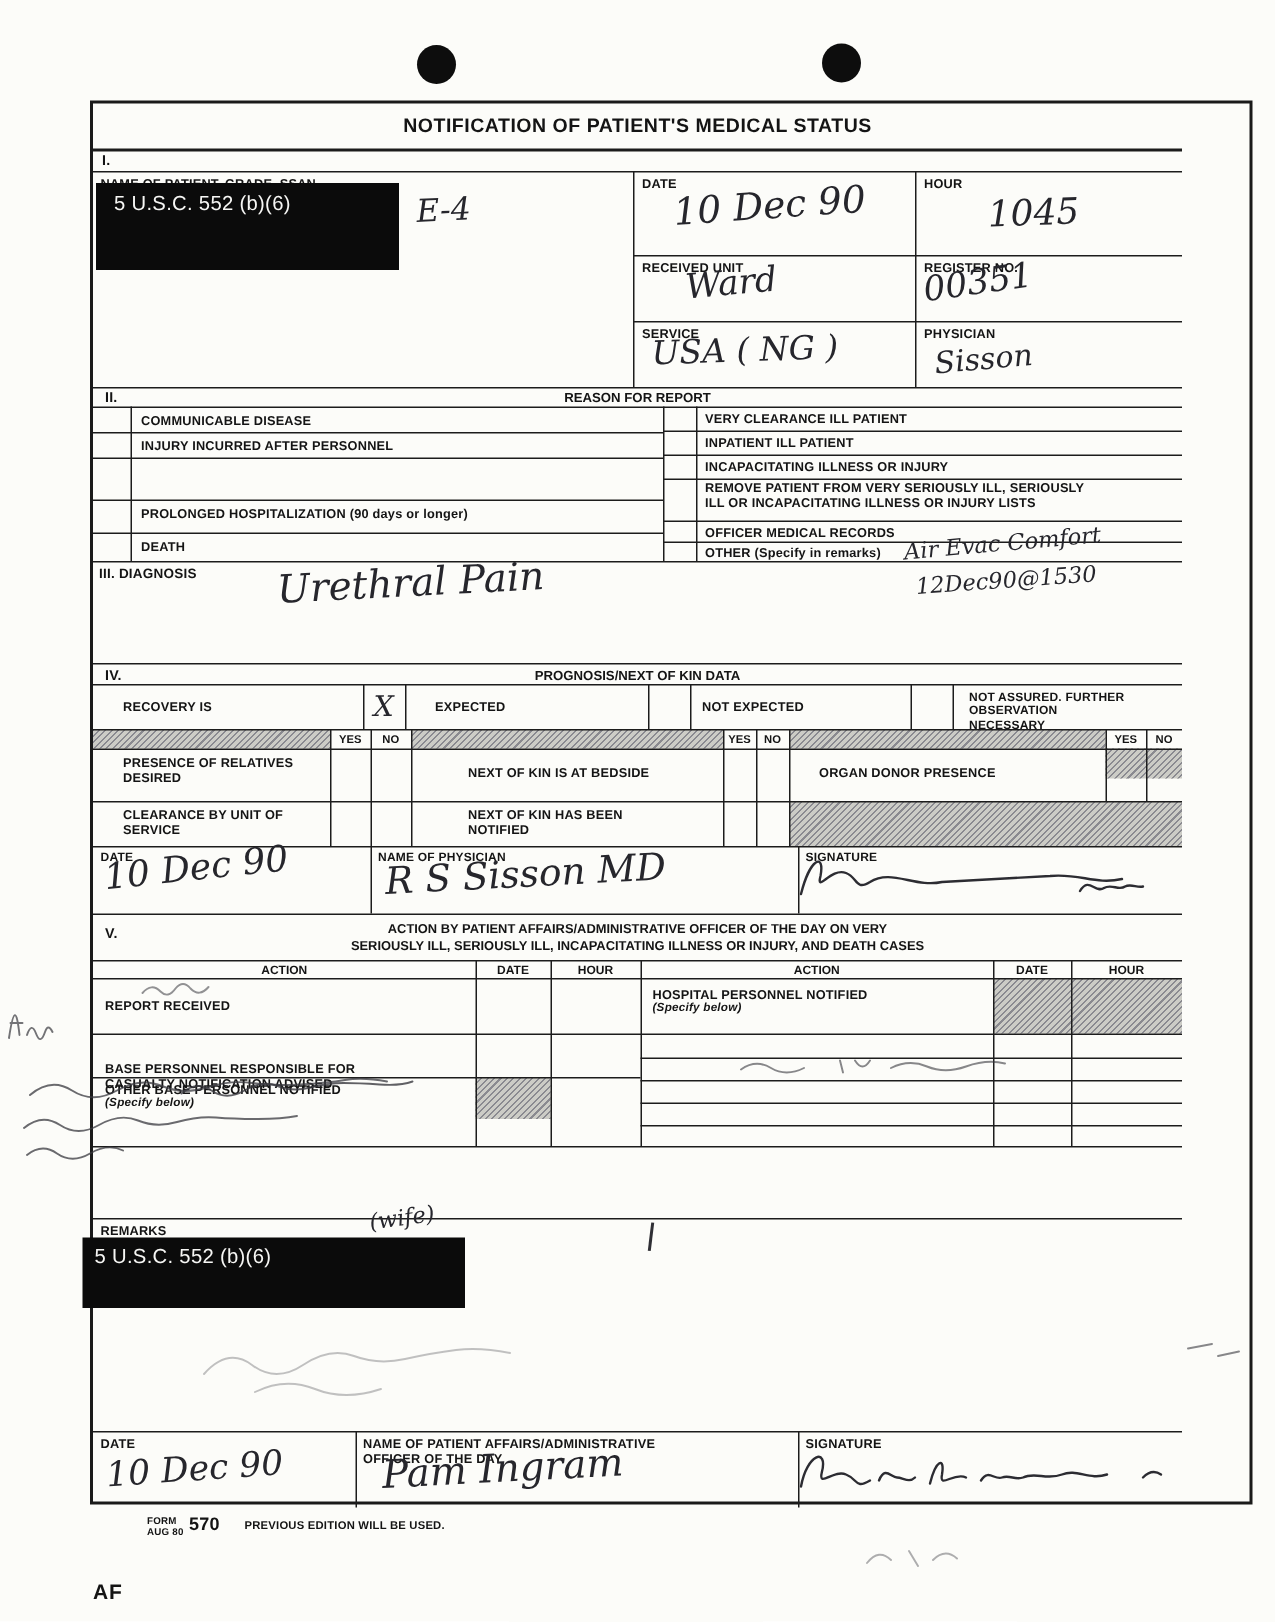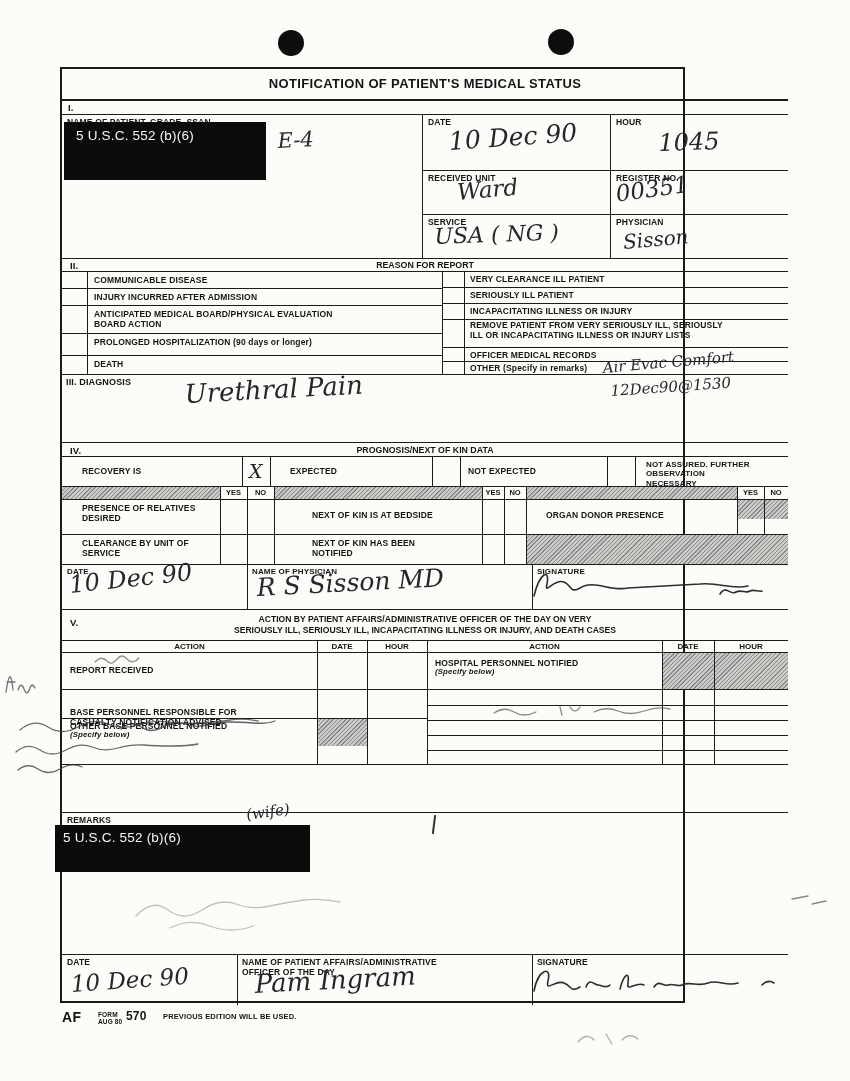--- a/index.html
+++ b/index.html
@@ -1,19 +1,19 @@
 <!DOCTYPE html>
 <html><head>
 <meta charset="utf-8">
 <style>
   *{margin:0;padding:0;box-sizing:border-box}
   html,body{background:#ffffff}
   .page{position:relative;width:850px;height:1081px;background:#fcfcf9;overflow:hidden;
         font-family:"Liberation Sans",sans-serif;color:#161616}
-  .form{position:absolute;left:60px;top:67px;width:625px;height:936px;border:2px solid #1a1a1a;background:#fcfcf9}
+  .form{position:absolute;left:60px;top:67px;width:775px;height:936px;border:2px solid #1a1a1a;background:#fcfcf9}
   .h{position:absolute;background:#1c1c1c;height:1px}
   .v{position:absolute;background:#1c1c1c;width:1px}
   .L{position:absolute;font-weight:700;font-size:8.5px;line-height:1.18;letter-spacing:.15px;color:#141414}
   .c{position:absolute;left:0;width:726px;text-align:center;font-weight:700;color:#141414}
   .ctr{position:absolute;text-align:center;font-weight:700;color:#141414}
   .it{font-style:italic}
   .hw{position:absolute;font-family:"DejaVu Serif",serif;font-style:italic;color:#26262c;
       white-space:nowrap;transform-origin:left top}
   .hatch{position:absolute;background-color:#ccccc6;
          background-image:repeating-linear-gradient(135deg,#8a8a90 0,#8a8a90 1px,transparent 1px,transparent 3px)}
@@ -124,26 +124,25 @@
     <div class="L" style="left:554px;top:104px">REGISTER NO.</div>
     <div class="hw" style="left:552px;top:112px;font-size:23px;transform:rotate(-8deg)">00351</div>
     <div class="L" style="left:366px;top:148px">SERVICE</div>
     <div class="hw" style="left:372px;top:155px;font-size:22px;transform:rotate(-2deg)">USA ( NG )</div>
     <div class="L" style="left:554px;top:148px">PHYSICIAN</div>
     <div class="hw" style="left:560px;top:161px;font-size:20px;transform:rotate(-5deg)">Sisson</div>
 
     <div class="L" style="left:8px;top:191px;font-size:9.5px">II.</div>
     <div class="c" style="top:191px;font-size:8.8px">REASON FOR REPORT</div>
     <div class="L" style="left:32px;top:206px">COMMUNICABLE DISEASE</div>
-    <div class="L" style="left:32px;top:223px">INJURY INCURRED AFTER ADMISSION</div>
-    <div class="L" style="left:32px;top:240px;width:250px">ANTICIPATED MEDICAL BOARD/PHYSICAL EVALUATION BOARD ACTION</div>
+    <div class="L" style="left:32px;top:223px">INJURY INCURRED AFTER PERSONNEL</div>
     <div class="L" style="left:32px;top:268px">PROLONGED HOSPITALIZATION (90 days or longer)</div>
     <div class="L" style="left:32px;top:290px">DEATH</div>
     <div class="L" style="left:408px;top:205px">VERY CLEARANCE ILL PATIENT</div>
-    <div class="L" style="left:408px;top:221px">SERIOUSLY ILL PATIENT</div>
+    <div class="L" style="left:408px;top:221px">INPATIENT ILL PATIENT</div>
     <div class="L" style="left:408px;top:237px">INCAPACITATING ILLNESS OR INJURY</div>
     <div class="L" style="left:408px;top:251px;width:265px">REMOVE PATIENT FROM VERY SERIOUSLY ILL, SERIOUSLY ILL OR INCAPACITATING ILLNESS OR INJURY LISTS</div>
     <div class="L" style="left:408px;top:281px">OFFICER MEDICAL RECORDS</div>
     <div class="L" style="left:408px;top:294px">OTHER (Specify in remarks)</div>
     <div class="hw" style="left:540px;top:290px;font-size:15px;transform:rotate(-5deg)">Air Evac Comfort</div>
     <div class="hw" style="left:548px;top:313px;font-size:15px;transform:rotate(-4deg)">12Dec90@1530</div>
 
     <div class="L" style="left:4px;top:308px;font-size:9px">III. DIAGNOSIS</div>
     <div class="hw" style="left:122px;top:310px;font-size:26px;transform:rotate(-3deg)">Urethral Pain</div>
 
@@ -233,19 +232,19 @@
     <path d="M6 30 q 16 -18 32 -6 t 34 0 t 34 -6 t 34 2 t 34 -6 t 36 2"></path>
     <path d="M40 42 q 20 -10 40 -2 t 44 0"></path>
   </svg>
   <svg class="scb" style="left:790px;top:890px;opacity:.6" width="42" height="18" viewBox="0 0 42 18">
     <path d="M2 9 l 16 -3 M 22 14 l 14 -3"></path>
   </svg>
   <svg class="scb" style="left:572px;top:1026px;opacity:.4" width="80" height="24" viewBox="0 0 80 24">
     <path d="M6 16 q 8 -10 16 -2 M 34 8 l 6 10 M 50 14 q 8 -8 16 -1"></path>
   </svg>
 
-  <div class="L" style="left:62px;top:1009px;font-size:14px;letter-spacing:.5px">AF</div>
+  <div class="L" style="left:62px;top:1053px;font-size:14px;letter-spacing:.5px">AF</div>
   <div class="L" style="left:98px;top:1011px;font-size:6.5px">FORM</div>
   <div class="L" style="left:98px;top:1018px;font-size:6.5px">AUG 80</div>
   <div class="L" style="left:126px;top:1009px;font-size:12px">570</div>
   <div class="L" style="left:163px;top:1013px;font-size:7.5px">PREVIOUS EDITION WILL BE USED.</div>
 
 </div>
 
 </body></html>

